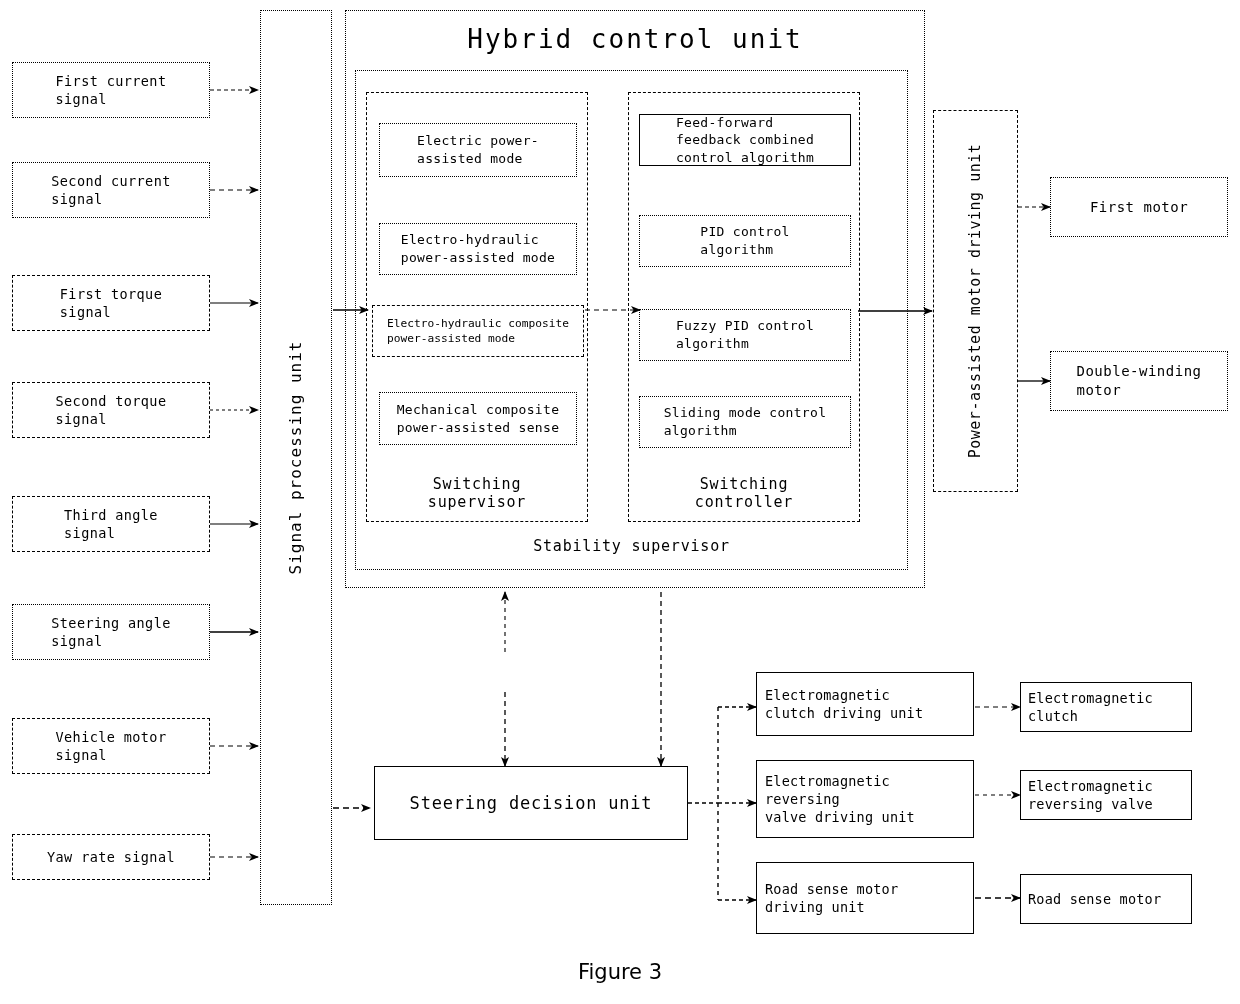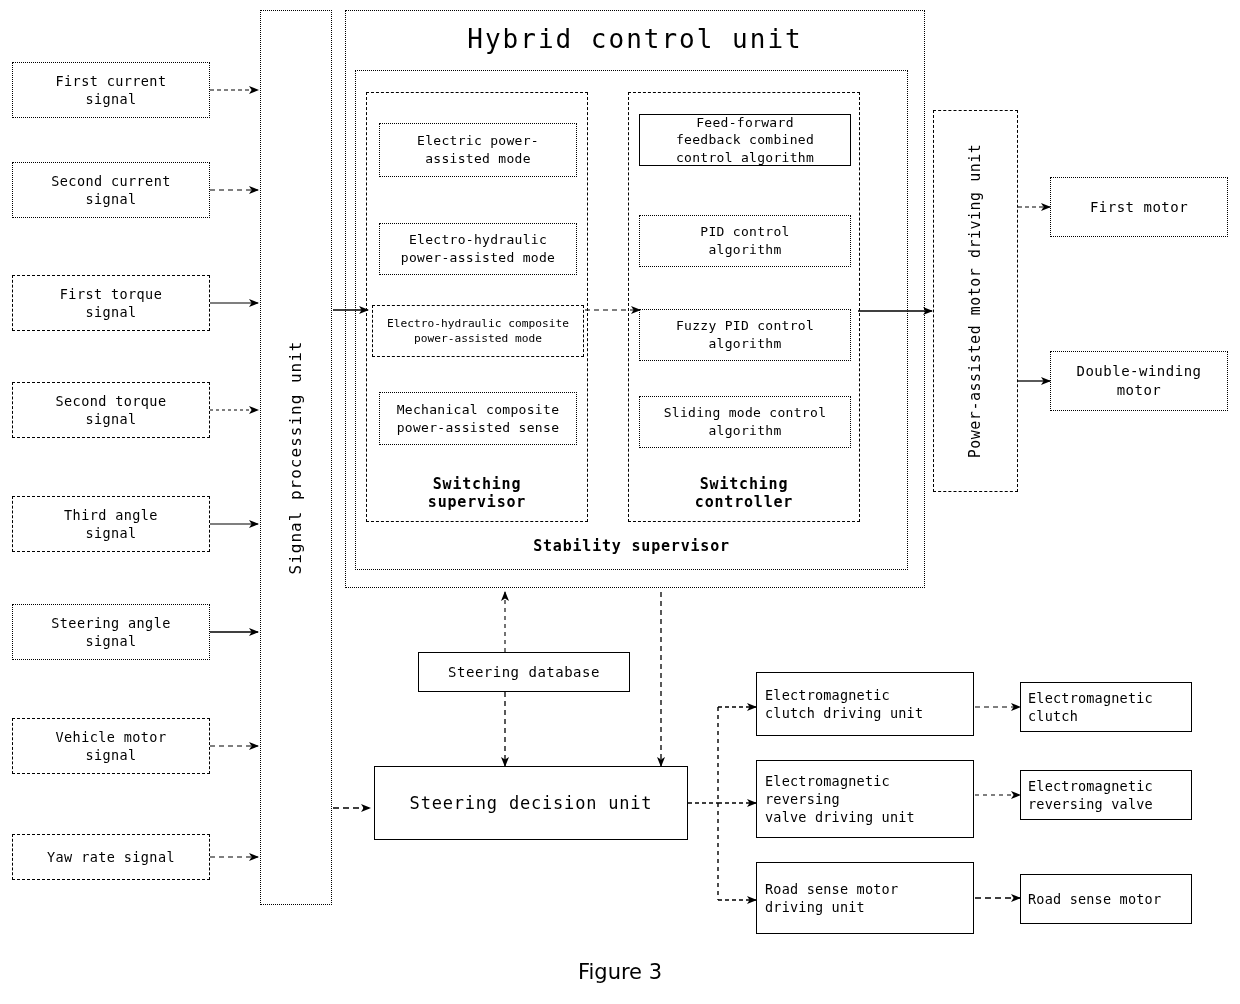--- a/index.html
+++ b/index.html
@@ -18,21 +18,21 @@
     height: 1004px;
     background: #ffffff;
     overflow: hidden;
   }
   .box {
     position: absolute;
     box-sizing: border-box;
     display: flex;
     align-items: center;
     justify-content: center;
-    text-align: center;
+    text-align: left;
     background: transparent;
     line-height: 1.35;
     white-space: pre-line;
   }
   .bd-solid  { border: 1px solid #000; }
   .bd-dashed { border: 1px dashed #000; }
   .bd-dotted { border: 1.4px dotted #000; }
   .bd-dash2  { border: 1.6px dashed #000; }
 
   
@@ -68,21 +68,20 @@
     font-size: 26px;
     letter-spacing: 2px;
     white-space: nowrap;
   }
   .inner-lbl {
     position: absolute;
     font-size: 15px;
     letter-spacing: 0.8px;
     white-space: pre-line;
     text-align: center;
-    font-weight: bold;
   }
   .mode-box {
     font-size: 13px;
     letter-spacing: 0.3px;
   }
   .mode-box.small { font-size: 11.2px; letter-spacing: 0px; }
   .algo-box { font-size: 13px; letter-spacing: 0.3px; }
   .unit-box { font-size: 14px; letter-spacing: 0.5px; }
   .drv-box {
     font-size: 13.5px;
@@ -234,21 +233,20 @@
   <div class="vert-label vert-label-2 bd-dashed" style="left:933px; top:110px; width:85px; height:382px;">
     <span>Power-assisted motor
 driving unit</span>
   </div>
 
   <div class="box bd-dotted unit-box" style="left:1050px; top:177px; width:178px; height:60px;">First motor</div>
 
   <div class="box bd-dotted unit-box" style="left:1050px; top:351px; width:178px; height:60px;">Double-winding
 motor</div>
 
-  <div class="box bd-solid unit-box" style="left:418px; top:652px; width:212px; height:40px;">Steering database</div>
 
   <div class="box bd-solid" style="left:374px; top:766px; width:314px; height:74px; font-size:17px; letter-spacing:0.8px;">Steering decision unit</div>
 
   <div class="box bd-solid drv-box" style="left:756px; top:672px; width:218px; height:64px;">Electromagnetic
 clutch driving unit</div>
 
   <div class="box bd-solid drv-box" style="left:756px; top:760px; width:218px; height:78px;">Electromagnetic
 reversing
 valve driving unit</div>
 

